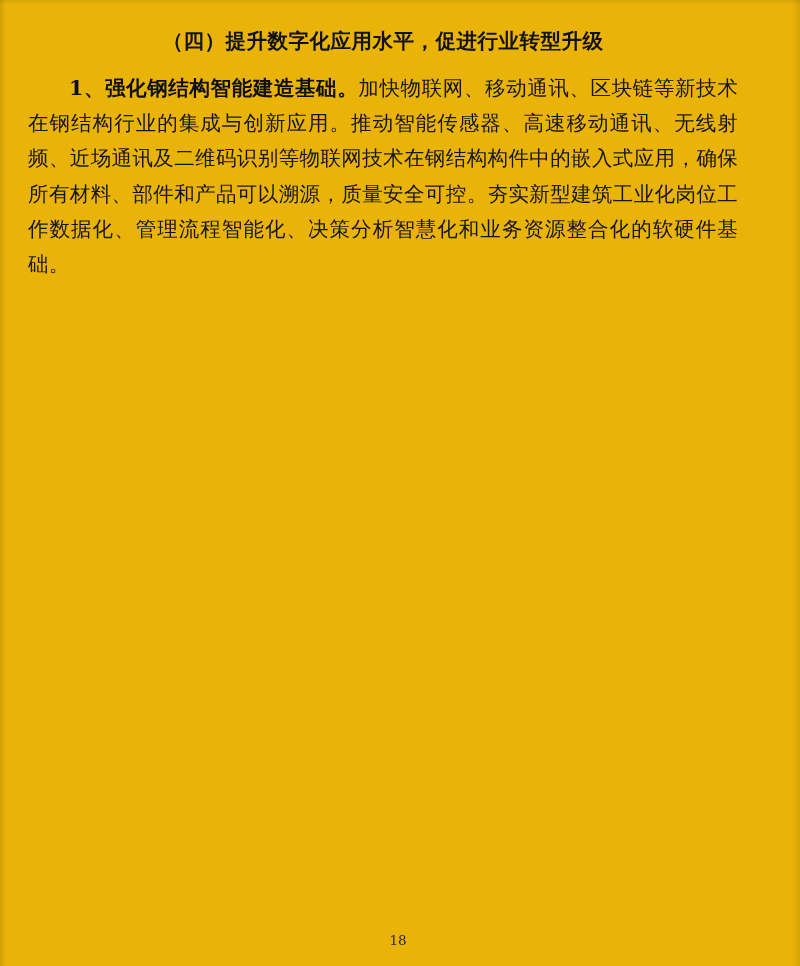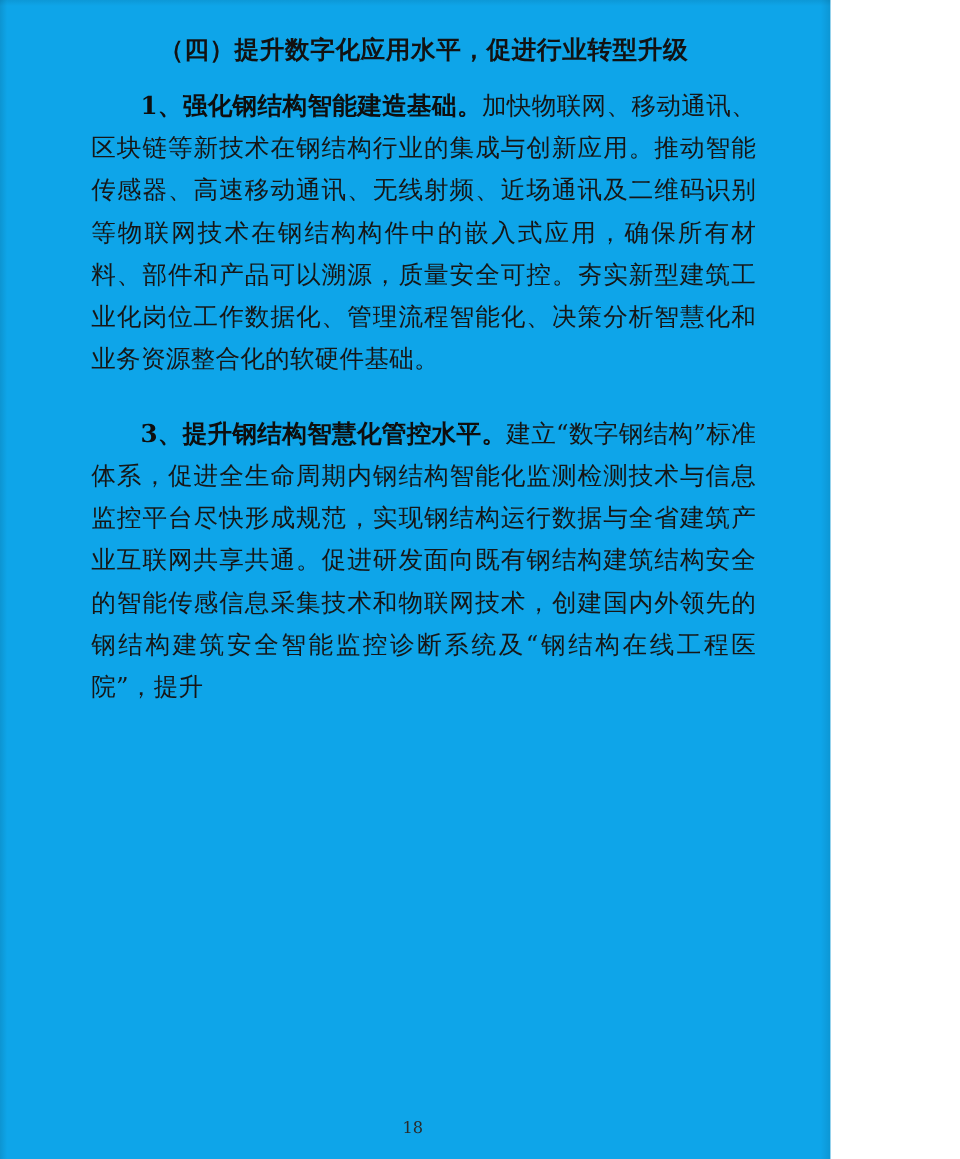--- a/index.html
+++ b/index.html
@@ -9,26 +9,26 @@
   }
   body {
     width: 800px;
     height: 966px;
     font-family: "DejaVu Serif", "Liberation Serif", serif;
     color: #1a1a1a;
     position: relative;
     overflow: hidden;
   }
   .page {
-    width: 692px;
+    width: 800px;
     height: 966px;
     box-sizing: border-box;
-    padding: 18px 62px 0 76px;
+    padding: 18px 62px 0 28px;
     position: relative;
-    background: #0ea5e9;
+    background: #eab308;
   }
   .doc-heading {
     text-align: center;
     font-size: 20.5px;
     font-weight: bold;
     letter-spacing: 0.5px;
     margin: 8px 0 14px 0;
     line-height: 1.5;
     color: #121212;
   }
@@ -90,22 +90,19 @@
 
   <p class="para">
     <span class="lead">1、强化钢结构智能建造基础。</span><span>加快物联网、移动通讯、区块链等新技术在钢结构行业的集成与创新应用。推动智能传感器、高速移动通讯、无线射频、近场通讯及二维码识别等物联网技术在钢结构构件中的嵌入式应用，确保所有材料、部件和产品可以溯源，质量安全可控。夯实新型建筑工业化岗位工作数据化、管理流程智能化、决策分析智慧化和业务资源整合化的软硬件基础。</span>
   </p>
 
   <div class="para-gap"></div>
 
 
   <div class="para-gap"></div>
 
-  <p class="para">
-    <span class="lead">3、提升钢结构智慧化管控水平。</span><span>建立“数字钢结构”标准体系，促进全生命周期内钢结构智能化监测检测技术与信息监控平台尽快形成规范，实现钢结构运行数据与全省建筑产业互联网共享共通。促进研发面向既有钢结构建筑结构安全的智能传感信息采集技术和物联网技术，创建国内外领先的钢结构建筑安全智能监控诊断系统及“钢结构在线工程医院”，提升</span>
-  </p>
 
   <div class="page-number">18</div>
 
   <div class="edge-shadow-left"></div>
   <div class="edge-shadow-right"></div>
   <div class="edge-shadow-top"></div>
 </div>
 
 </body></html>

